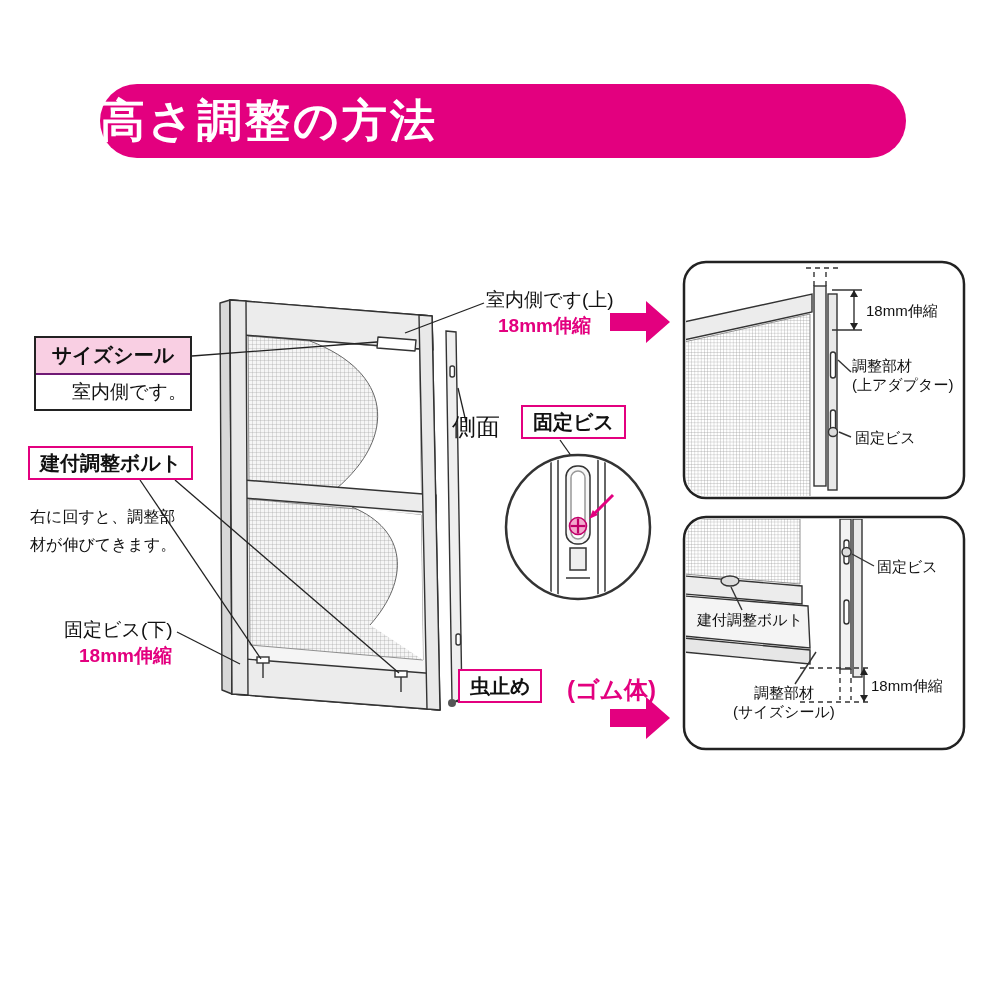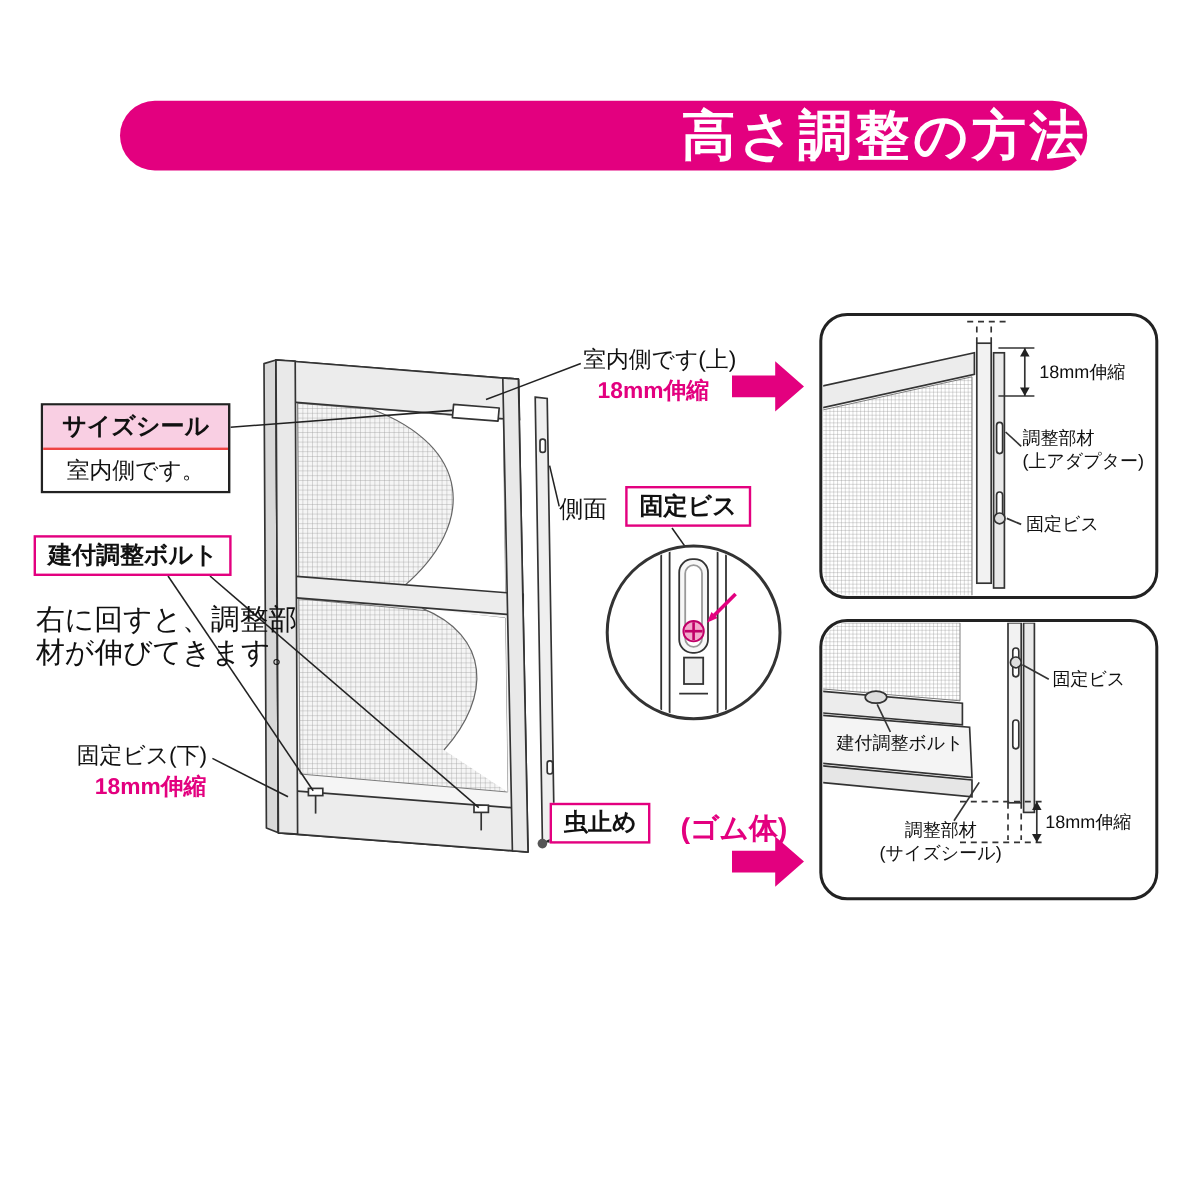--- a/index.html
+++ b/index.html
@@ -8,44 +8,44 @@
     --line:#333333;
   }
   *{margin:0;padding:0;box-sizing:border-box;}
   html,body{width:1000px;height:1000px;background:#fff;}
   body{font-family:"Liberation Sans","DejaVu Sans",sans-serif;color:#111;}
   .canvas{position:relative;width:1000px;height:1000px;background:#fff;overflow:hidden;}
   .art{position:absolute;left:0;top:0;z-index:1;}
   .magst{stroke:var(--magenta,#E3007F);}
   .magfl{fill:var(--magenta,#E3007F);}
 
-  .banner{position:absolute;left:100px;top:84px;width:806px;height:58px;
+  .banner{position:absolute;left:100px;top:84px;width:806px;height:74px;
     background:var(--magenta,#E3007F);border-radius:37px;display:flex;align-items:center;
-    justify-content:flex-end;z-index:2;}
+    justify-content:flex-start;z-index:2;}
   .banner span{color:#fff;font-size:45px;font-weight:bold;letter-spacing:3px;}
 
   .sizeseal{position:absolute;left:34px;top:336px;width:158px;border:2px solid #222;
     z-index:3;background:#fff;}
   .ss-head{background:var(--pink-bg,#F9CFE3);font-weight:bold;font-size:20px;
-    padding:4px 6px;border-bottom:2px solid #ef4444;text-align:center;}
-  .ss-body{background:#fff;font-size:19px;padding:4px 16px;text-align:center;}
+    padding:4px 6px;border-bottom:2px solid #701a75;text-align:center;}
+  .ss-body{background:#fff;font-size:19px;padding:4px 3px;text-align:right;}
 
   .magbox{position:absolute;z-index:3;border:2.5px solid var(--magenta,#E3007F);
     background:#fff;font-size:20px;font-weight:bold;color:#111;padding:3px 10px;line-height:1.2;}
   .fitbolt{left:28px;top:446px;}
   .l-fixscrew{left:521px;top:405px;}
   .l-bugstop{left:458px;top:669px;}
 
-  .note{position:absolute;z-index:3;font-size:24px;line-height:28px;}
+  .note{position:absolute;z-index:3;font-size:16px;line-height:28px;}
   .boltnote{left:30px;top:503px;}
 
   .plain{position:absolute;z-index:3;font-size:19px;}
   .l-adj-lower{left:64px;top:617px;}
   .l-adj-upper{left:486px;top:287px;}
-  .l-side{left:466px;top:411px;font-size:20px;}
+  .l-side{left:452px;top:411px;font-size:24px;}
 
   .mag{position:absolute;z-index:3;color:var(--magenta,#E3007F);font-weight:bold;font-size:19px;}
   .l-adj-lower-range{left:79px;top:643px;}
   .l-adj-upper-range{left:498px;top:313px;}
   .l-gom{left:567px;top:674px;font-size:24px;}
 
   .small{position:absolute;z-index:3;font-size:15px;line-height:19px;color:#111;}
   .l-pt-range{left:866px;top:301px;}
   .l-pt-adapter{left:852px;top:356px;}
   .l-pt-screw{left:855px;top:428px;}

